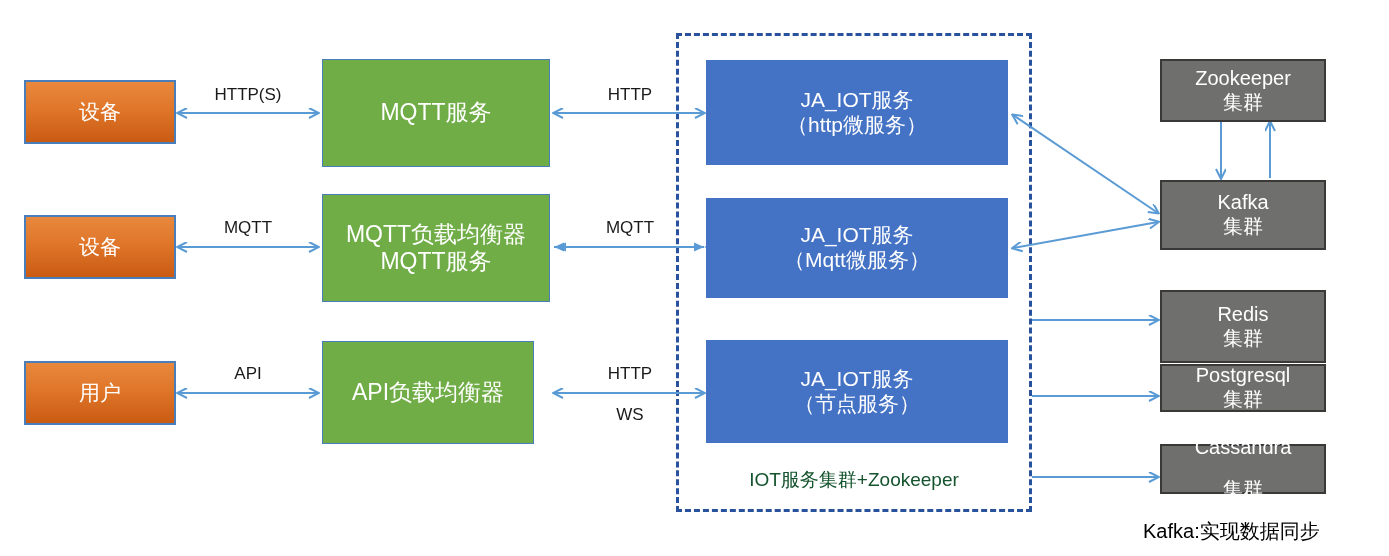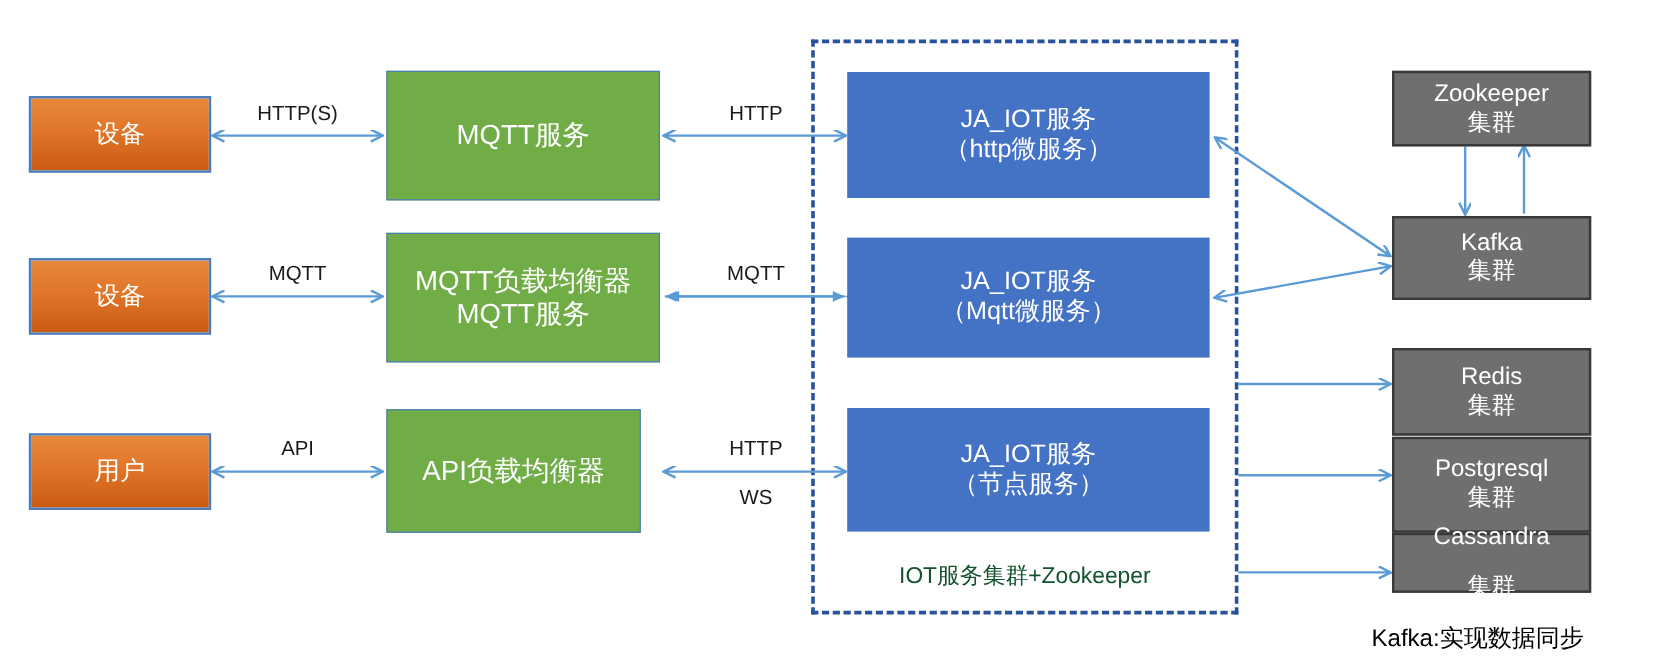--- a/index.html
+++ b/index.html
@@ -173,21 +173,21 @@
     <span>集群</span>
   </div>
   <div class="box box-gray" style="left:1160px; top:180px; width:166px; height:70px;">
     <span>Kafka</span>
     <span>集群</span>
   </div>
   <div class="box box-gray" style="left:1160px; top:290px; width:166px; height:73px;">
     <span>Redis</span>
     <span>集群</span>
   </div>
-  <div class="box box-gray" style="left:1160px; top:364px; width:166px; height:80px;">
+  <div class="box box-gray" style="left:1160px; top:364px; width:166px; height:48px;">
     <span>Postgresql</span>
     <span>集群</span>
   </div>
   <div class="box box-gray" style="left:1160px; top:444px; width:166px; height:50px;gap:18px;">
     <span>Cassandra</span>
     <span>集群</span>
   </div>
 
   <div class="edge-label" style="left:178px; top:85px; width:140px;">HTTP(S)</div>
   <div class="edge-label" style="left:178px; top:218px; width:140px;">MQTT</div>

